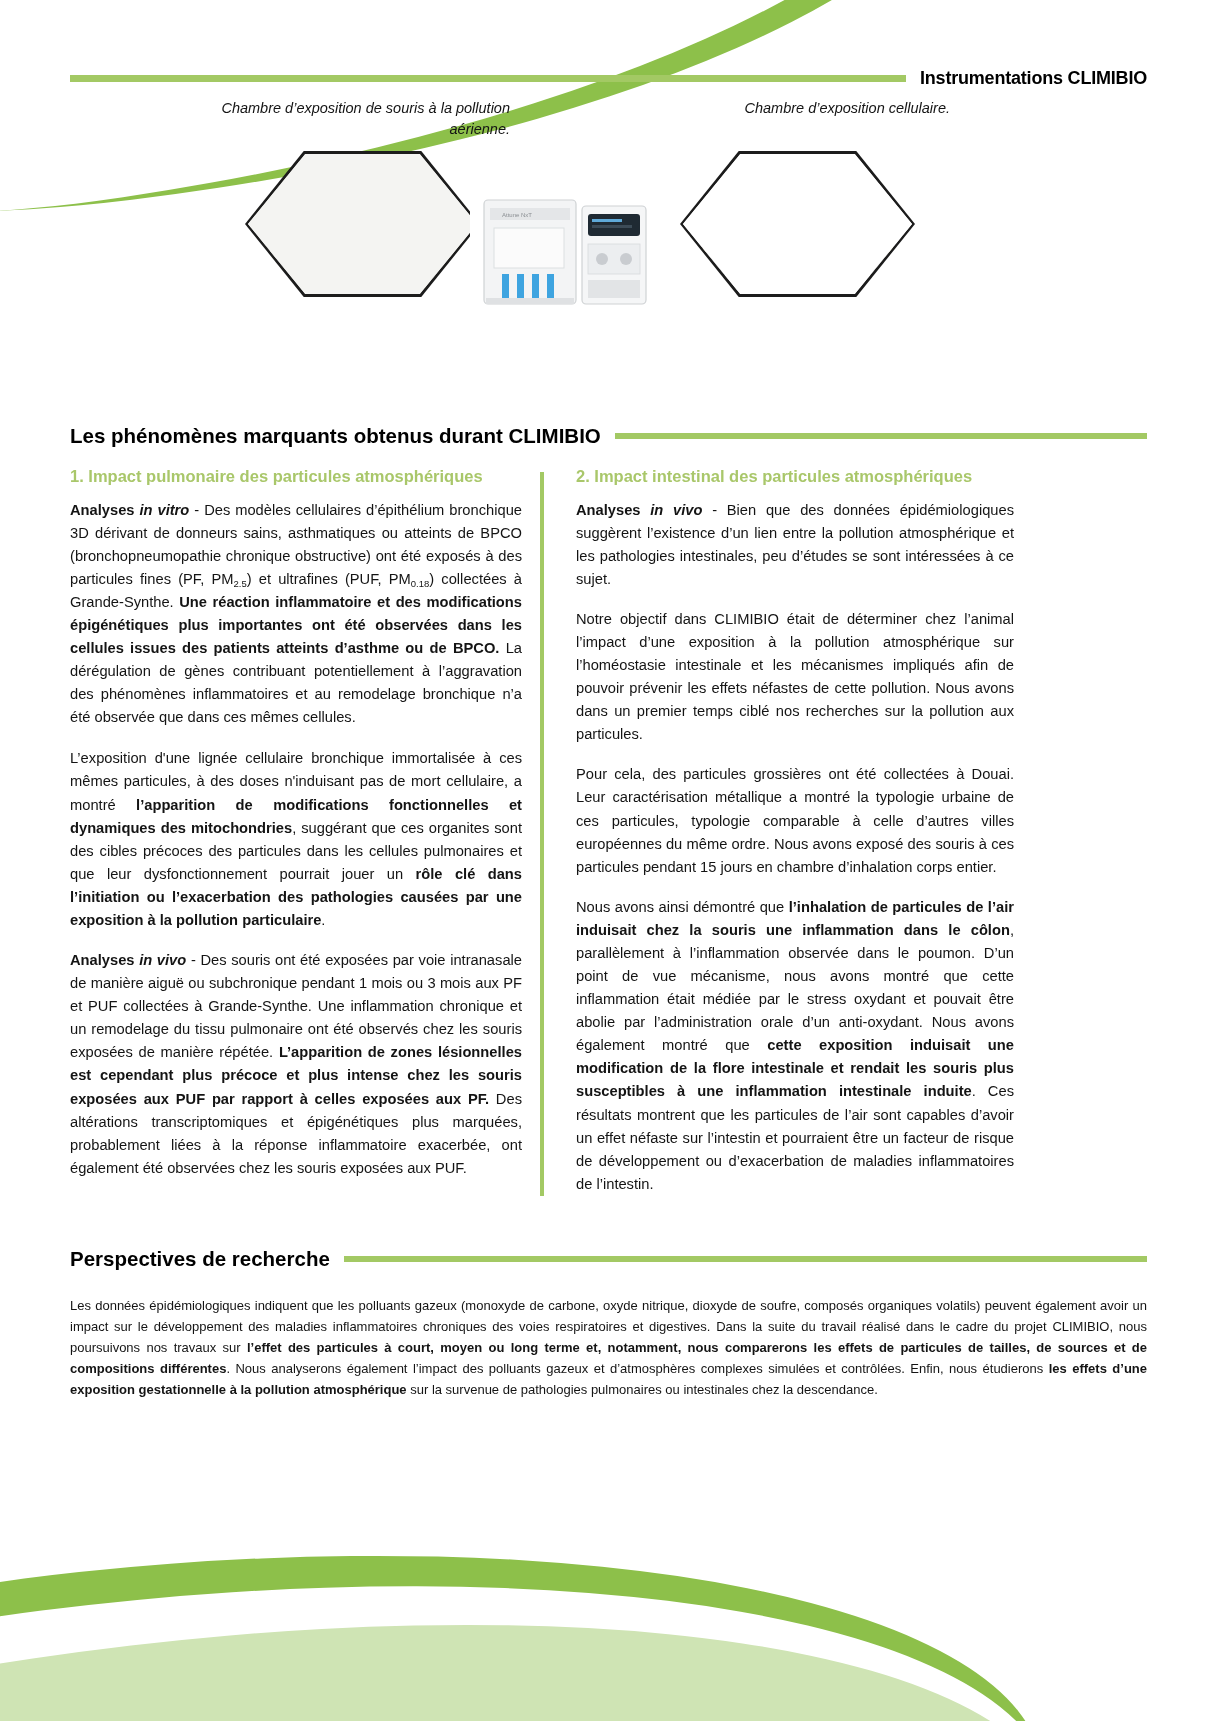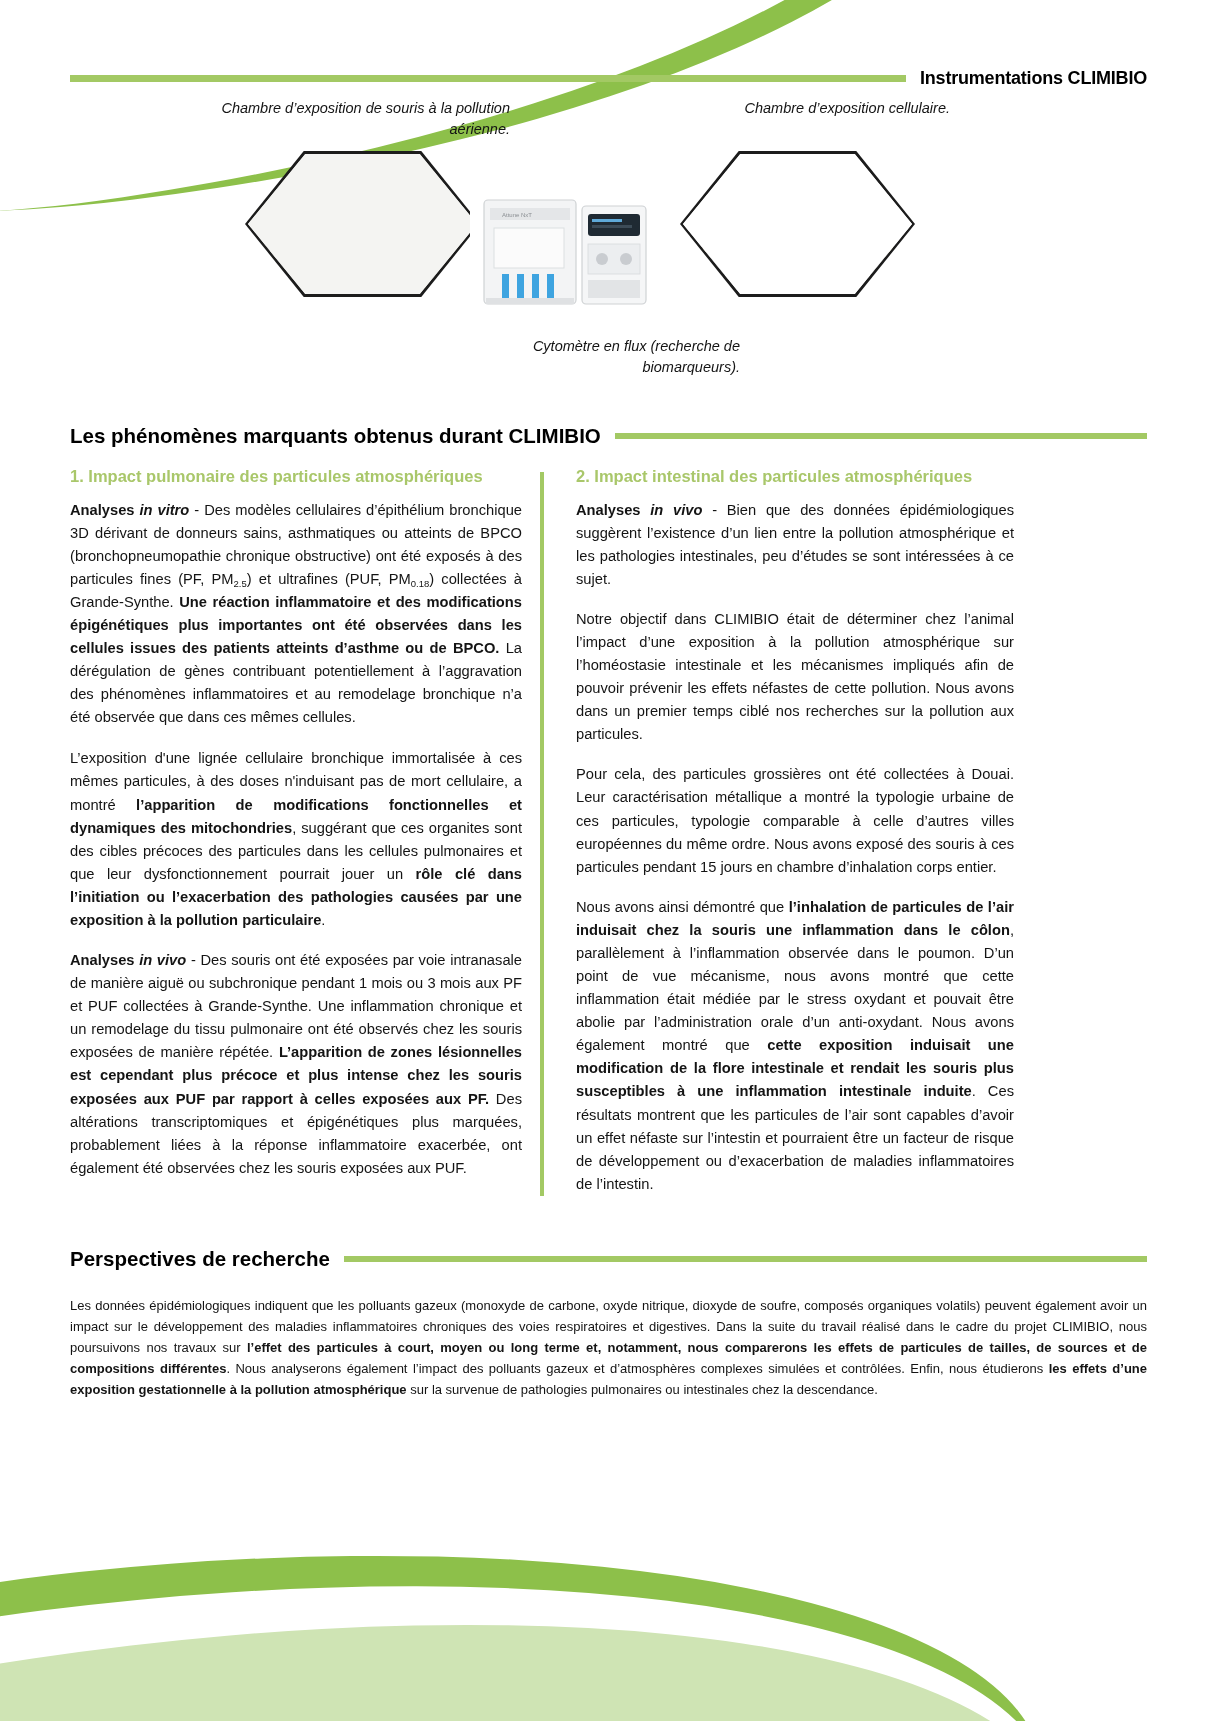--- a/index.html
+++ b/index.html
@@ -271,21 +271,20 @@
 
     <div class="header-row">
       <div class="header-rule"></div>
       <div class="header-title">Instrumentations CLIMIBIO</div>
     </div>
 
     <div class="figures">
 
       <div class="fig-caption cap-left">Chambre d’exposition de souris à la pollution aérienne.</div>
       <div class="fig-caption cap-right">Chambre d’exposition cellulaire.</div>
-      <div class="fig-caption cap-bottom">Cytomètre en flux (recherche de biomarqueurs).</div>
 
       <div class="hex1" style="position:absolute;">
         <div class="hex-outline" style="inset:0;"></div>
         <div class="hex-inner">
           <div class="bg"></div>
           <svg width="100%" height="100%" viewBox="0 0 235 152" preserveAspectRatio="none">
             <rect x="0" y="0" width="235" height="152" fill="#f2f2ef"></rect>
 
             <rect x="18" y="78" width="92" height="26" fill="#4a4a4a"></rect>
             <rect x="18" y="66" width="92" height="13" fill="#2e2e2e"></rect>

